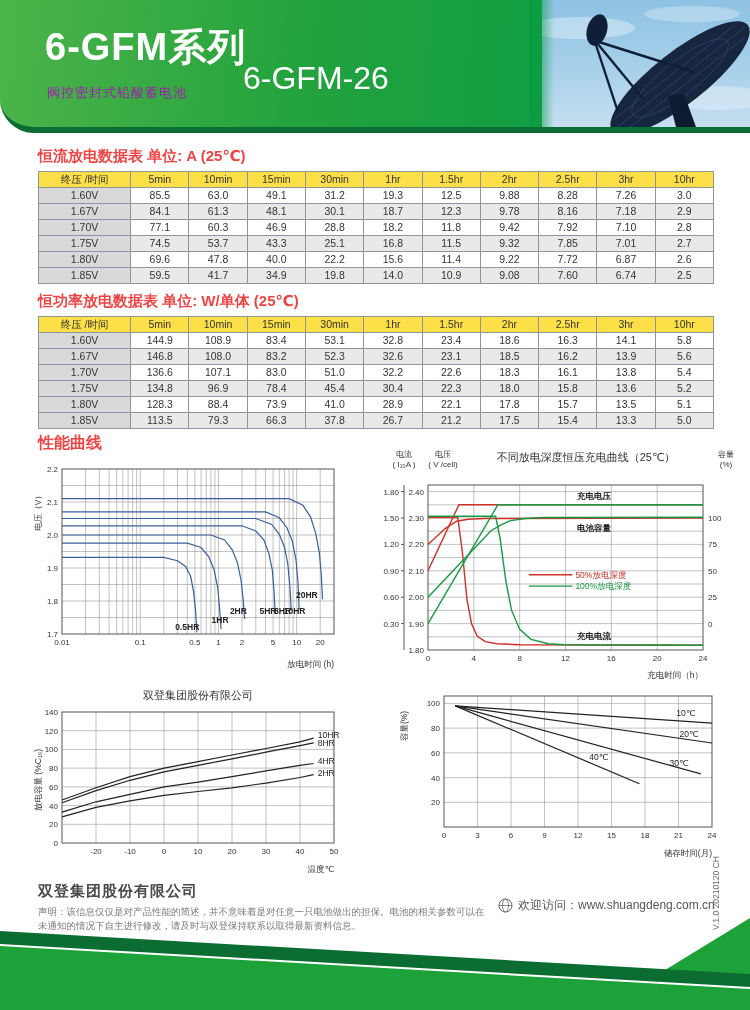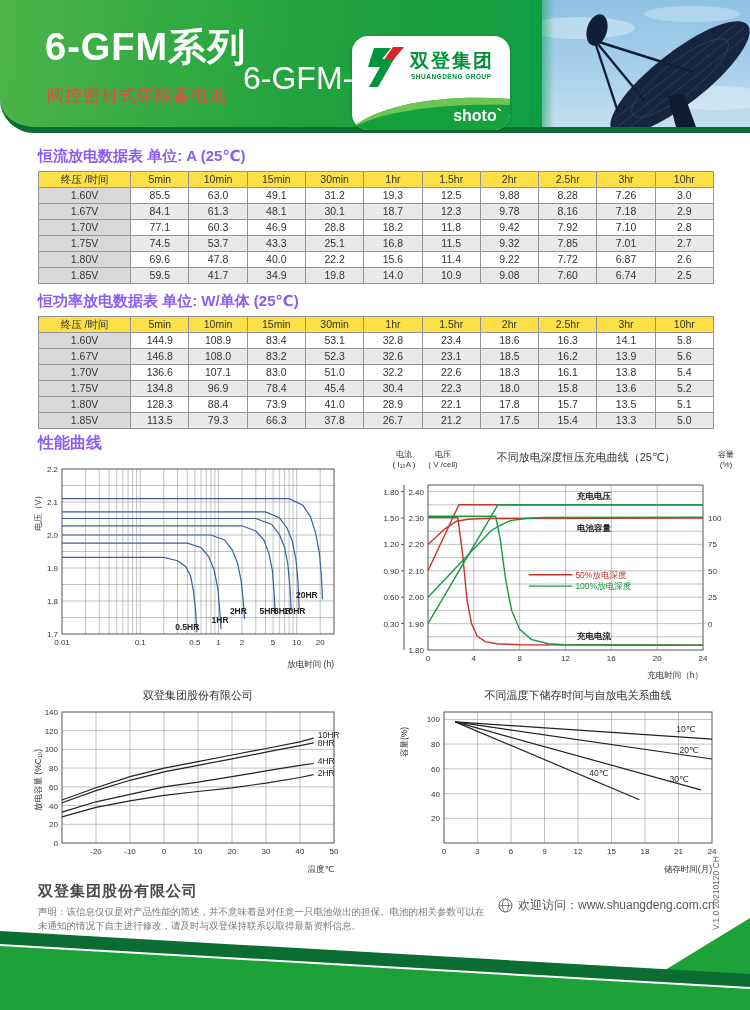--- a/index.html
+++ b/index.html
@@ -8,28 +8,28 @@
   .abs{position:absolute;}
   
   .banner{position:absolute;left:0;top:0;width:750px;height:133px;}
   .banner-bg{position:absolute;left:0;top:0;right:0;bottom:0;
       background:linear-gradient(95deg,#4cb44a 0%,#23a33d 40%,#129e42 70%,#0a9c45 100%);
       border-bottom:6px solid #0b6d32;border-bottom-left-radius:34px;overflow:hidden;}
   .photo{position:absolute;right:0;top:0;width:208px;height:127px;}
   .photo-fade{position:absolute;right:196px;top:0;width:24px;height:127px;
       background:linear-gradient(90deg,#0a9c45 0%,rgba(10,156,69,0) 100%);}
   .series-title{position:absolute;left:45px;top:22px;font-size:38px;font-weight:bold;color:#fff;letter-spacing:1px;}
-  .series-sub{position:absolute;left:47px;top:84px;font-size:17px;color:#ef4444;letter-spacing:1px;}
+  .series-sub{position:absolute;left:47px;top:84px;font-size:13px;color:#a21caf;letter-spacing:1px;}
   .model{position:absolute;left:243px;top:60px;font-size:32px;color:#fff;}
   .badge{position:absolute;left:352px;top:36px;width:158px;height:94px;background:#fff;border-radius:16px;
       overflow:hidden;box-shadow:0 1px 3px rgba(0,0,0,0.25);}
   .logo-company{position:absolute;left:58px;top:12px;font-size:19px;font-weight:bold;color:#00913a;letter-spacing:2px;}
   .logo-group{position:absolute;left:59px;top:37px;font-size:6.5px;font-weight:bold;color:#00913a;letter-spacing:0.5px;}
   
-  .sec-title{position:absolute;left:38px;font-size:15px;font-weight:bold;color:#8b5cf6;}
+  .sec-title{position:absolute;left:38px;font-size:15px;font-weight:bold;color:#ef4444;}
   table.data{position:absolute;left:38px;width:676px;border-collapse:collapse;table-layout:fixed;
       font-size:10.5px;color:#333;}
   table.data th,table.data td{border:1px solid #8f959b;text-align:center;padding:1px 0;line-height:13px;font-weight:normal;}
   table.data thead th{background:#fde047;}
   table.data tbody tr:nth-child(even) td{background:#e9e9e9;}
   table.data tbody tr:nth-child(odd) td{background:#ffffff;}
   table.data td.lbl{background:#d9d9d9 !important;margin-top:18px;}
   
   .chart{position:absolute;}
   .ctitle{font-size:11px;color:#333;text-align:center;height:16px;line-height:14px;}
@@ -82,33 +82,20 @@
             <path d="M53,42 L76,112"></path>
         </g>
         <path d="M126,96 L142,94 L154,127 L134,127 Z" fill="#0d1b30"></path>
       </svg>
     </div>
     <div class="photo-fade"></div>
   </div>
   <div class="series-title">6-GFM系列</div>
   <div class="series-sub">阀控密封式铅酸蓄电池</div>
   <div class="model">6-GFM-26</div>
-  <div class="badge">
-    <svg class="abs" style="left:8px;top:8px;" width="48" height="46" viewBox="0 0 48 46">
-      <path fill="#d8232a" d="M33,3 L44,3 L30,20 L24,16 Z"></path>
-      <path fill="#00953c" d="M14,4 L31,4 L22,15 L34,15 L18,43 L9,43 L20,23 L8,23 Z"></path>
-    </svg>
-    <div class="logo-company">双登集团</div>
-    <div class="logo-group">SHUANGDENG GROUP</div>
-    <svg class="abs" style="left:0;bottom:0;" width="158" height="46" viewBox="0 0 158 46">
-      <path d="M0,44 C28,20 92,10 158,15 L158,46 L0,46 Z" fill="#14a03b"></path>
-      <path d="M0,44 C30,27 90,19 158,21 L158,15 C92,10 28,20 0,44 Z" fill="#6cc655"></path>
-      <text x="150" y="37" text-anchor="end" font-size="16" font-weight="bold" fill="#ffffff">shoto`</text>
-    </svg>
-  </div>
 </div>
 
 <div class="sec-title" style="top:147px;">恒流放电数据表 单位: A (25℃)</div>
 <table class="data" id="t1" style="top:171px;">
   <thead>
       <tr>
         <th style="width: 13.5%;">终压 /时间</th>
         <th>5min</th>
         <th>10min</th>
         <th>15min</th>
@@ -493,21 +480,20 @@
       <text x="285.7" y="34.2" text-anchor="start" font-size="8.5" fill="#222" font-weight="normal">10HR</text>
       <text x="285.7" y="41.7" text-anchor="start" font-size="8.5" fill="#222" font-weight="normal">8HR</text>
       <text x="285.7" y="59.5" text-anchor="start" font-size="8.5" fill="#222" font-weight="normal">4HR</text>
       <text x="285.7" y="71.6" text-anchor="start" font-size="8.5" fill="#222" font-weight="normal">2HR</text>
       <text x="302" y="168" text-anchor="end" font-size="8.5" fill="#333">温度℃</text>
       <text x="9" y="76" text-anchor="middle" font-size="8.5" fill="#333" transform="rotate(-90 9 76)">放电容量 (%C₁₀)</text>
     </svg>
 </div>
 
 <div class="chart" style="left:398px;top:688px;width:348px;">
-  <div class="ctitle" style="margin-left:46px;width:268px;">不同温度下储存时间与自放电关系曲线</div>
   <svg id="c3" width="348" height="173">
       <line x1="79.5" y1="8" x2="79.5" y2="139" stroke="#999" stroke-width="0.6"></line>
       <line x1="113.0" y1="8" x2="113.0" y2="139" stroke="#999" stroke-width="0.6"></line>
       <line x1="146.5" y1="8" x2="146.5" y2="139" stroke="#999" stroke-width="0.6"></line>
       <line x1="180.0" y1="8" x2="180.0" y2="139" stroke="#999" stroke-width="0.6"></line>
       <line x1="213.5" y1="8" x2="213.5" y2="139" stroke="#999" stroke-width="0.6"></line>
       <line x1="247.0" y1="8" x2="247.0" y2="139" stroke="#999" stroke-width="0.6"></line>
       <line x1="280.5" y1="8" x2="280.5" y2="139" stroke="#999" stroke-width="0.6"></line>
       <line x1="46" y1="114.3" x2="314" y2="114.3" stroke="#999" stroke-width="0.6"></line>
       <line x1="46" y1="89.6" x2="314" y2="89.6" stroke="#999" stroke-width="0.6"></line>

